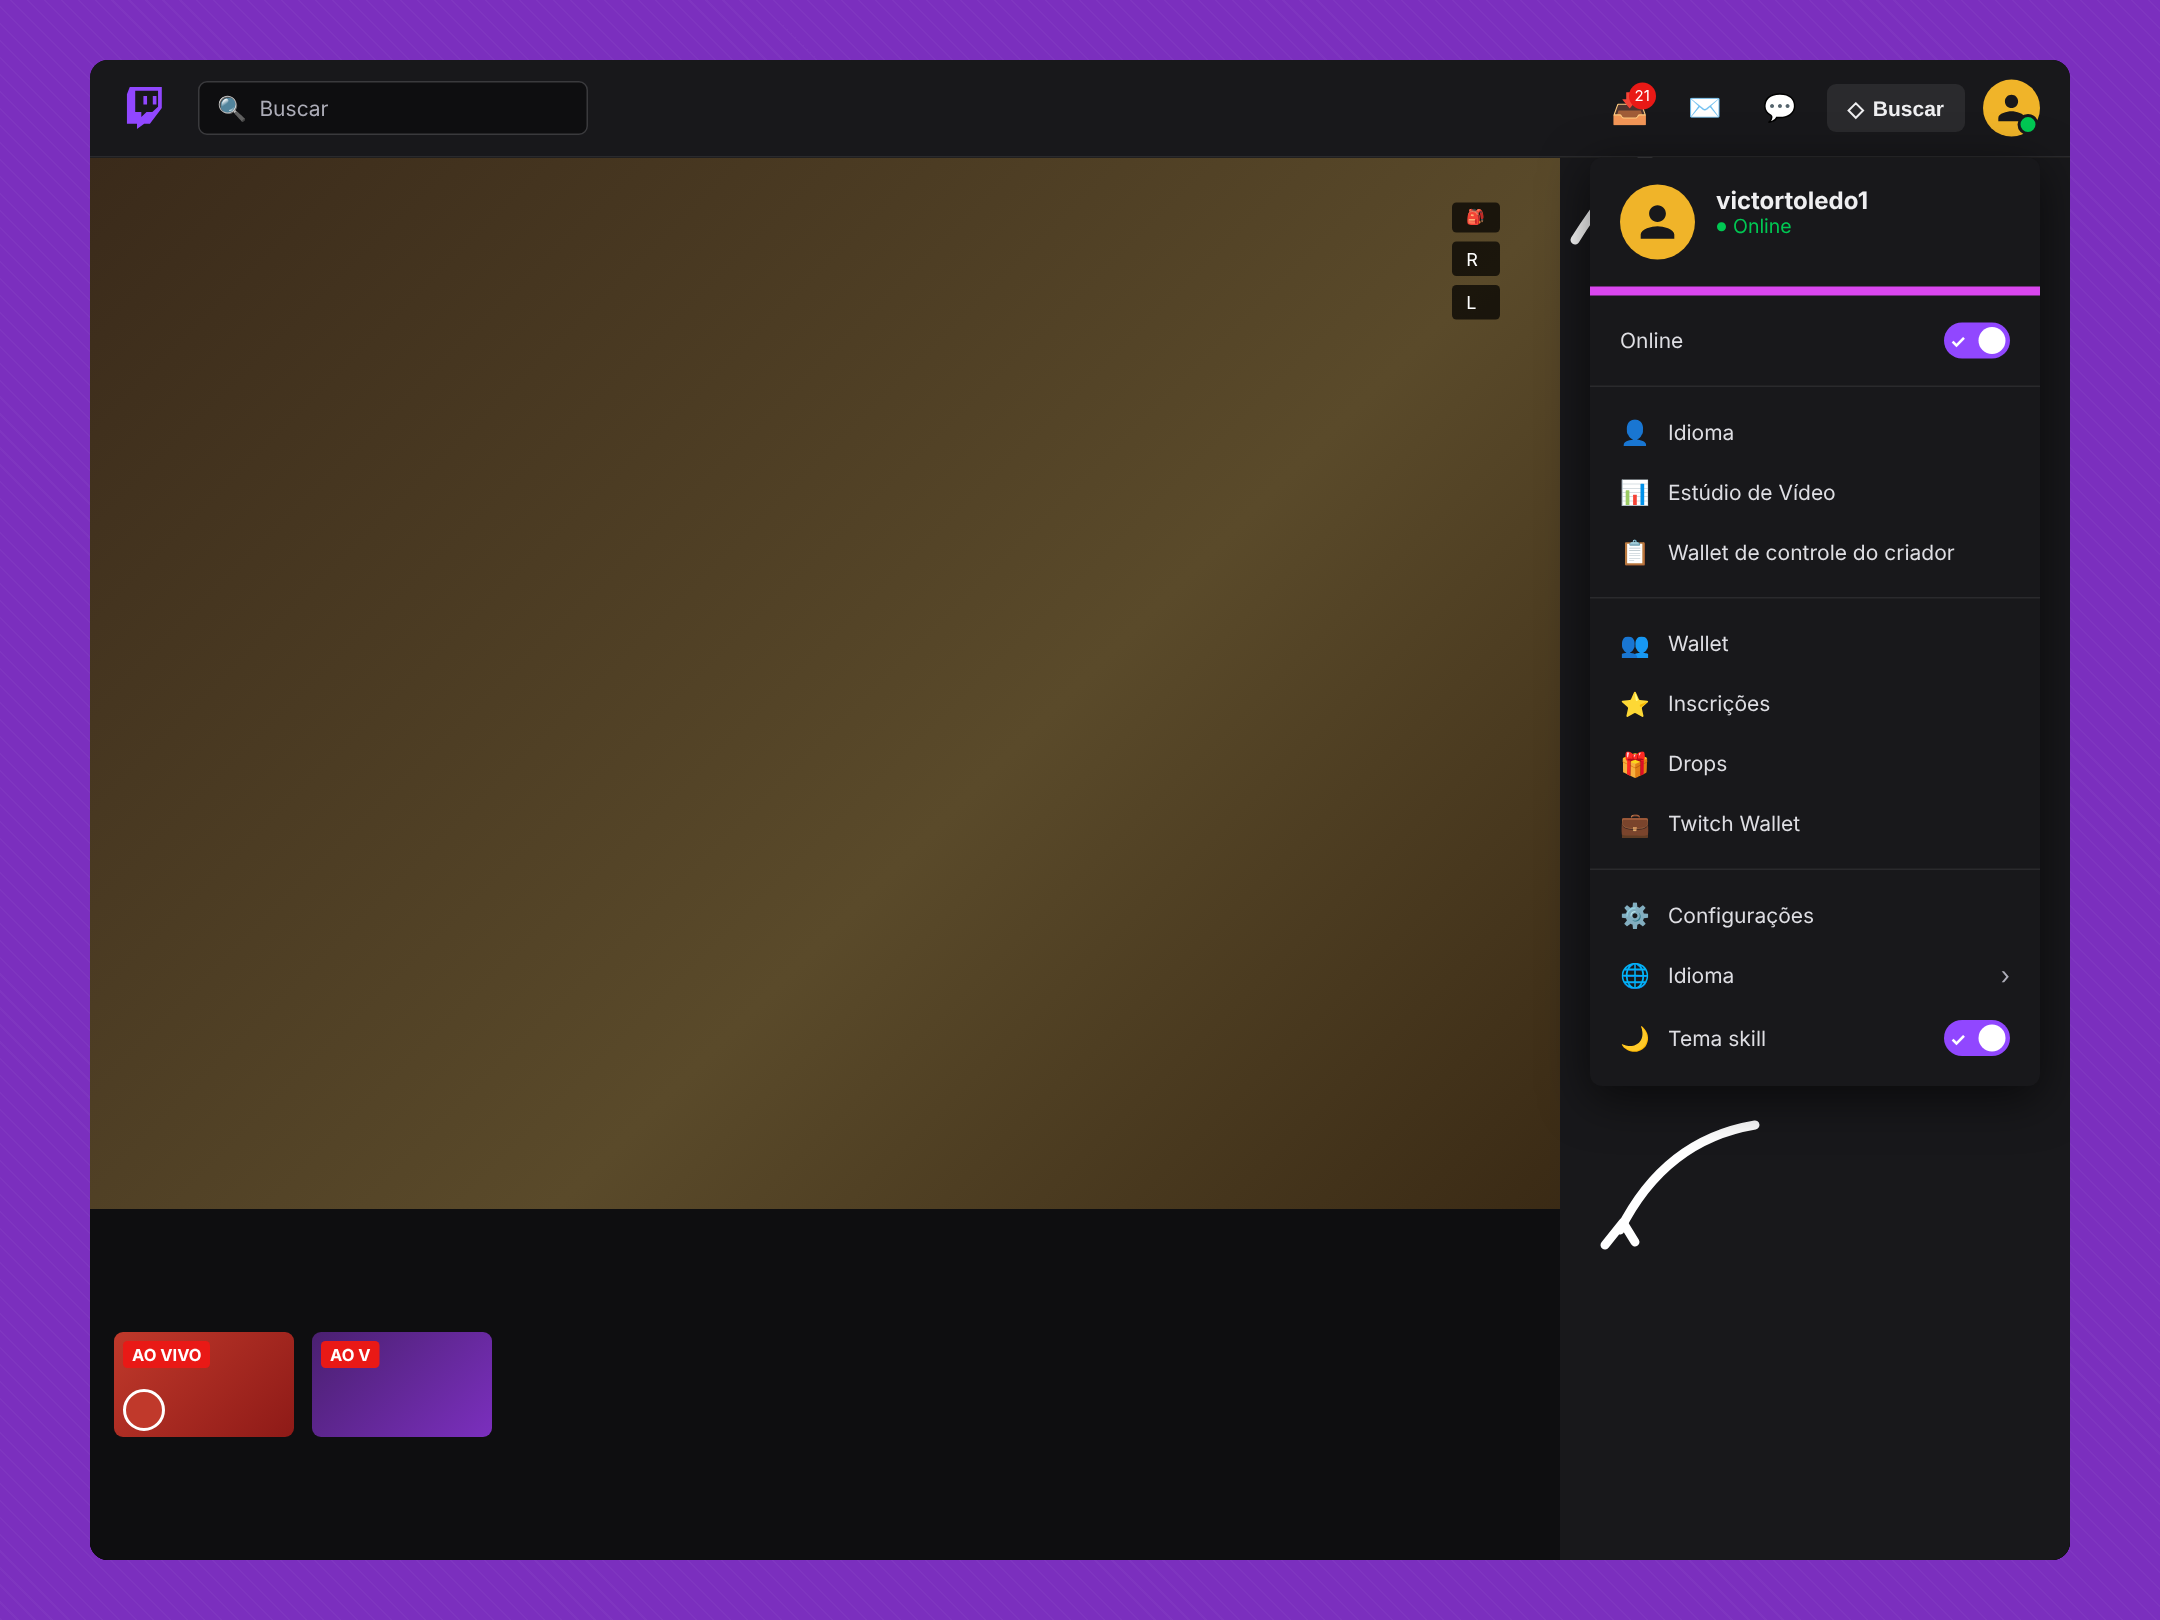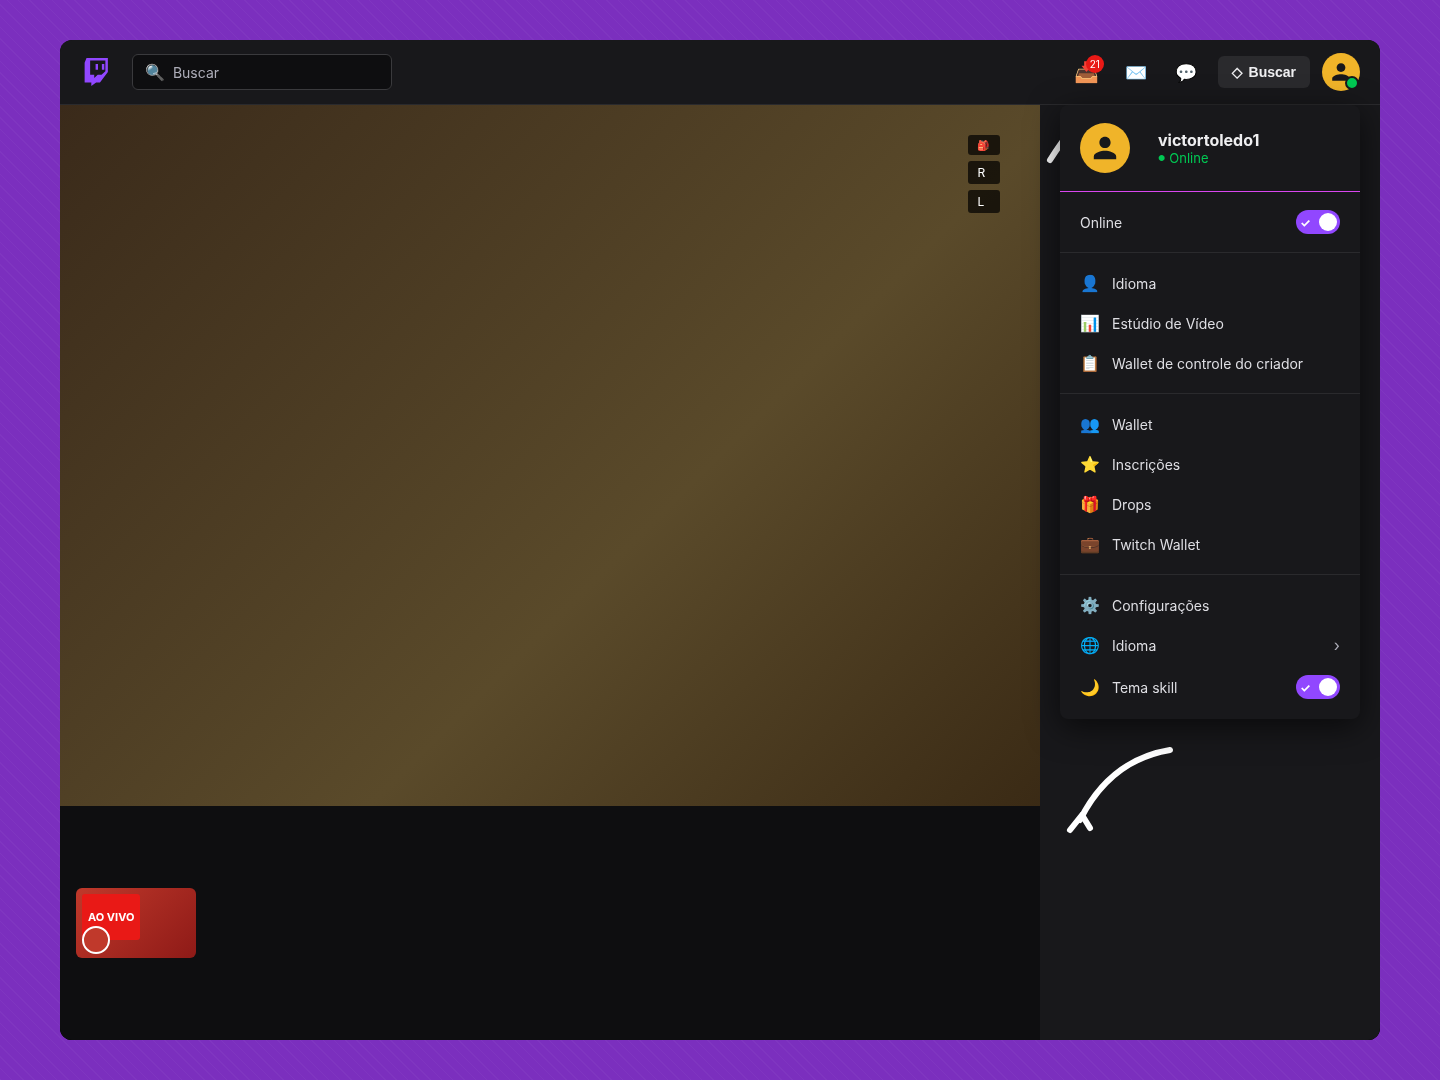--- a/index.html
+++ b/index.html
@@ -286,43 +286,43 @@
     }
 
     .thumb-live-badge {
       position: absolute;
       top: 6px;
       left: 6px;
       background: #e91916;
       color: white;
       font-size: 11px;
       font-weight: 700;
-      padding: 16px 6px;
+      padding: 2px 6px;
       border-radius: 3px;
     }
 
     
     .user-dropdown {
       position: absolute;
       top: 65px;
       right: 20px;
       width: 300px;
       background: #18181b;
       border-radius: 8px;
       box-shadow: 0 8px 32px rgba(0,0,0,0.6);
       z-index: 100;
       overflow: hidden;
     }
 
     .dropdown-header {
       padding: 18px 20px;
       display: flex;
-      align-items: center;
-      gap: 28px;
-      border-bottom: 1px solid #d946ef;
+      align-items: flex-start;
+      gap: 14px;
+      border-bottom: 6px solid #d946ef;
     }
 
     .dropdown-avatar {
       width: 50px;
       height: 50px;
       border-radius: 50%;
       background: #f0b429;
       display: flex;
       align-items: center;
       justify-content: center;
@@ -507,20 +507,23 @@
           <span>Oi, meu nome é Alan! Sou um streamer de variedade e aqui você pode me ver jogando todos os tipos de jogos. Curto muito jogos com uma história ou mecânicas interessantes e também jogos competitivos onde a skill faz a diferença.</span>
           <br><span class="click-link">[Clique aqui] para assistir e</span>
         </div>
       </div>
 
       <div class="thumbnails-bar">
         <div class="thumb-item" style="background: linear-gradient(135deg, #c0392b, #8e1a17);">
           <span class="thumb-live-badge">AO VIVO</span>
           <div style="position:absolute; bottom:4px; left:6px; width:28px; height:28px; border-radius:50%; background:#c0392b; border:2px solid white;"></div>
         </div>
+        <div class="thumb-item" style="background: linear-gradient(135deg, #4a2070, #7b2fbe);">
+          <span class="thumb-live-badge">AO V</span>
+        </div>
       </div>
     </div>
 
   </div>
 
   <div class="user-dropdown">
     <div class="dropdown-header">
       <div class="dropdown-avatar">
         <svg width="28" height="28" viewBox="0 0 24 24" fill="#18181b">
           <path d="M12 12c2.7 0 4.8-2.1 4.8-4.8S14.7 2.4 12 2.4 7.2 4.5 7.2 7.2 9.3 12 12 12zm0 2.4c-3.2 0-9.6 1.6-9.6 4.8v2.4h19.2v-2.4c0-3.2-6.4-4.8-9.6-4.8z"></path>

